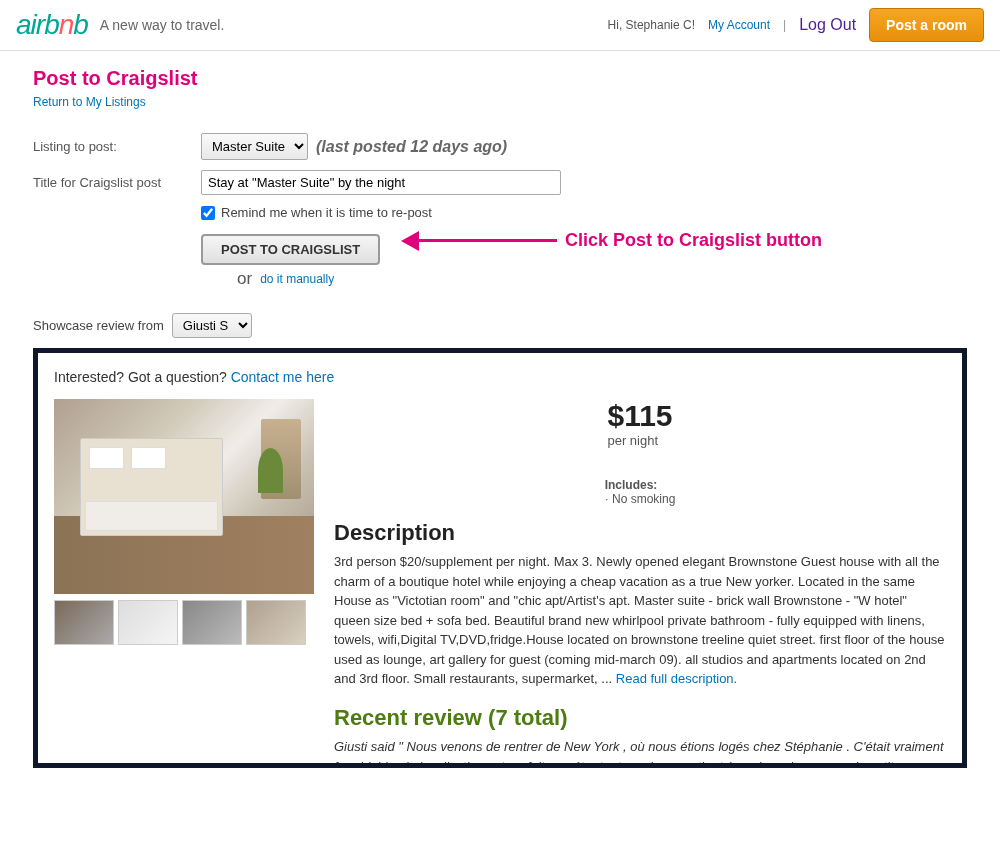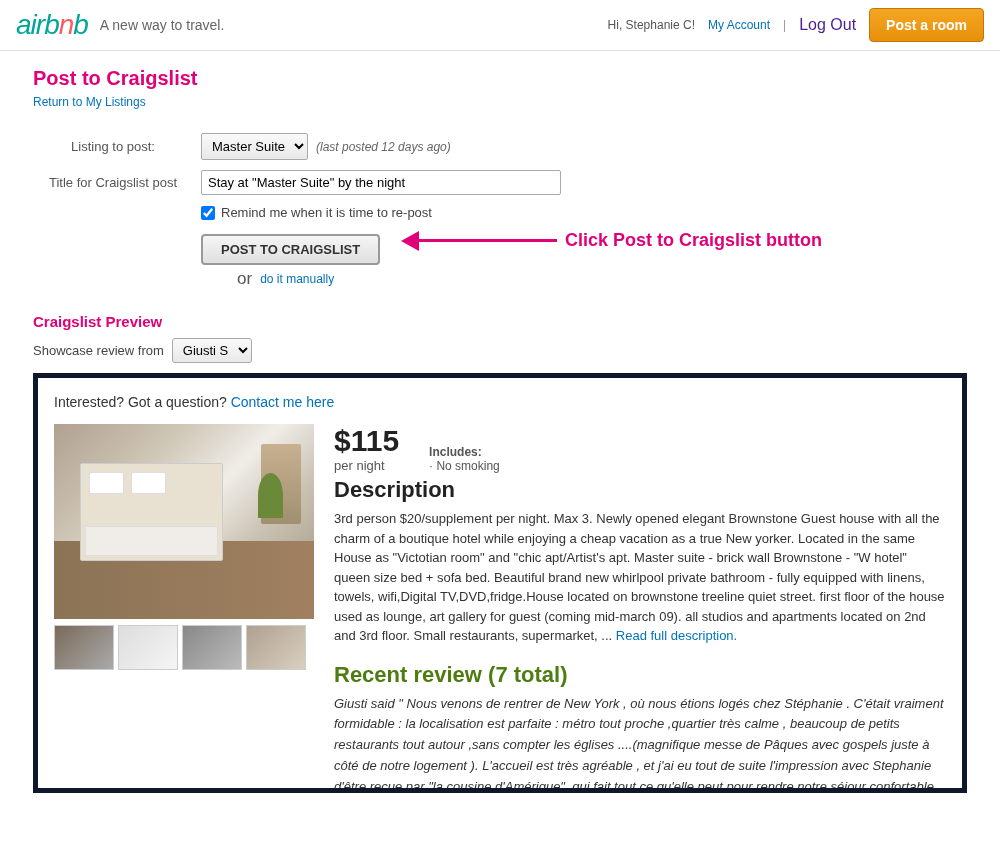--- a/index.html
+++ b/index.html
@@ -56,32 +56,32 @@
       color: #e0007a;
       font-size: 20px;
       font-weight: bold;
       margin-bottom: 4px;
     }
     #return-link { color: #0073bb; font-size: 12px; text-decoration: none; }
 
     
     #form-section { margin-top: 24px; }
     .form-row { display: flex; align-items: center; margin-bottom: 10px; gap: 8px; }
-    .form-label { width: 160px; text-align: center; color: #555; font-size: 13px; }
+    .form-label { width: 160px; text-align: left; color: #555; font-size: 13px; }
     .form-control-area { display: flex; align-items: center; gap: 8px; }
 
     select.listing-select {
       padding: 4px 6px;
       border: 1px solid #aaa;
       border-radius: 2px;
       font-size: 13px;
       background: linear-gradient(to bottom, #f9f9f9, #e9e9e9);
       cursor: pointer;
     }
-    .last-posted { color: #666; font-style: italic; font-size: 12px; }
+    .last-posted { color: #666; font-style: italic; font-size: 16px; font-weight: bold; }
 
     input.title-input {
       width: 360px;
       padding: 4px 6px;
       border: 1px solid #aaa;
       border-radius: 2px;
       font-size: 13px;
     }
 
     .checkbox-row { display: flex; align-items: center; gap: 6px; margin-left: 168px; margin-bottom: 14px; }
@@ -195,21 +195,21 @@
       border: 1px solid #ccc;
     }
     .thumb1 { background: linear-gradient(135deg, #888, #bbb); }
     .thumb2 { background: linear-gradient(135deg, #ccc, #eee); }
     .thumb3 { background: linear-gradient(135deg, #999, #ccc); }
     .thumb4 { background: linear-gradient(135deg, #b8b0a0, #ddd); }
 
     #preview-details { flex: 1; }
     #preview-room-type { font-size: 26px; font-weight: bold; color: #222; margin-bottom: 10px; }
 
-    #price-area { display: flex; gap: 30px; margin-bottom: 4px; align-items: flex-end; }
+    #price-area { display: flex; gap: 30px; margin-bottom: 14px; align-items: center; flex-direction: column; }
     #price-main { }
     #price-amount { font-size: 30px; font-weight: bold; color: #222; }
     #price-per-night { font-size: 13px; color: #555; }
     #includes-area { font-size: 12px; color: #555; }
     #includes-label { font-weight: bold; }
 
     #desc-section { margin-bottom: 16px; }
     #desc-title { font-size: 22px; font-weight: bold; color: #222; margin-bottom: 6px; }
     #desc-text { font-size: 13px; line-height: 1.5; color: #333; }
     #read-more-link { color: #0073bb; text-decoration: none; }
@@ -280,21 +280,20 @@
           <div class="arrow-line"></div>
         </div>
         <span class="annotation-text">Click Post to Craigslist button</span>
       </div>
     </div>
 
   </div>
 
   
   <div id="preview-section">
-    <div id="preview-title">Craigslist Preview</div>
 
     <div id="showcase-row">
       <span id="showcase-label">Showcase review from</span>
       <select class="showcase-select">
         <option>Giusti S</option>
       </select>
     </div>
 
     <div id="preview-box">
 

